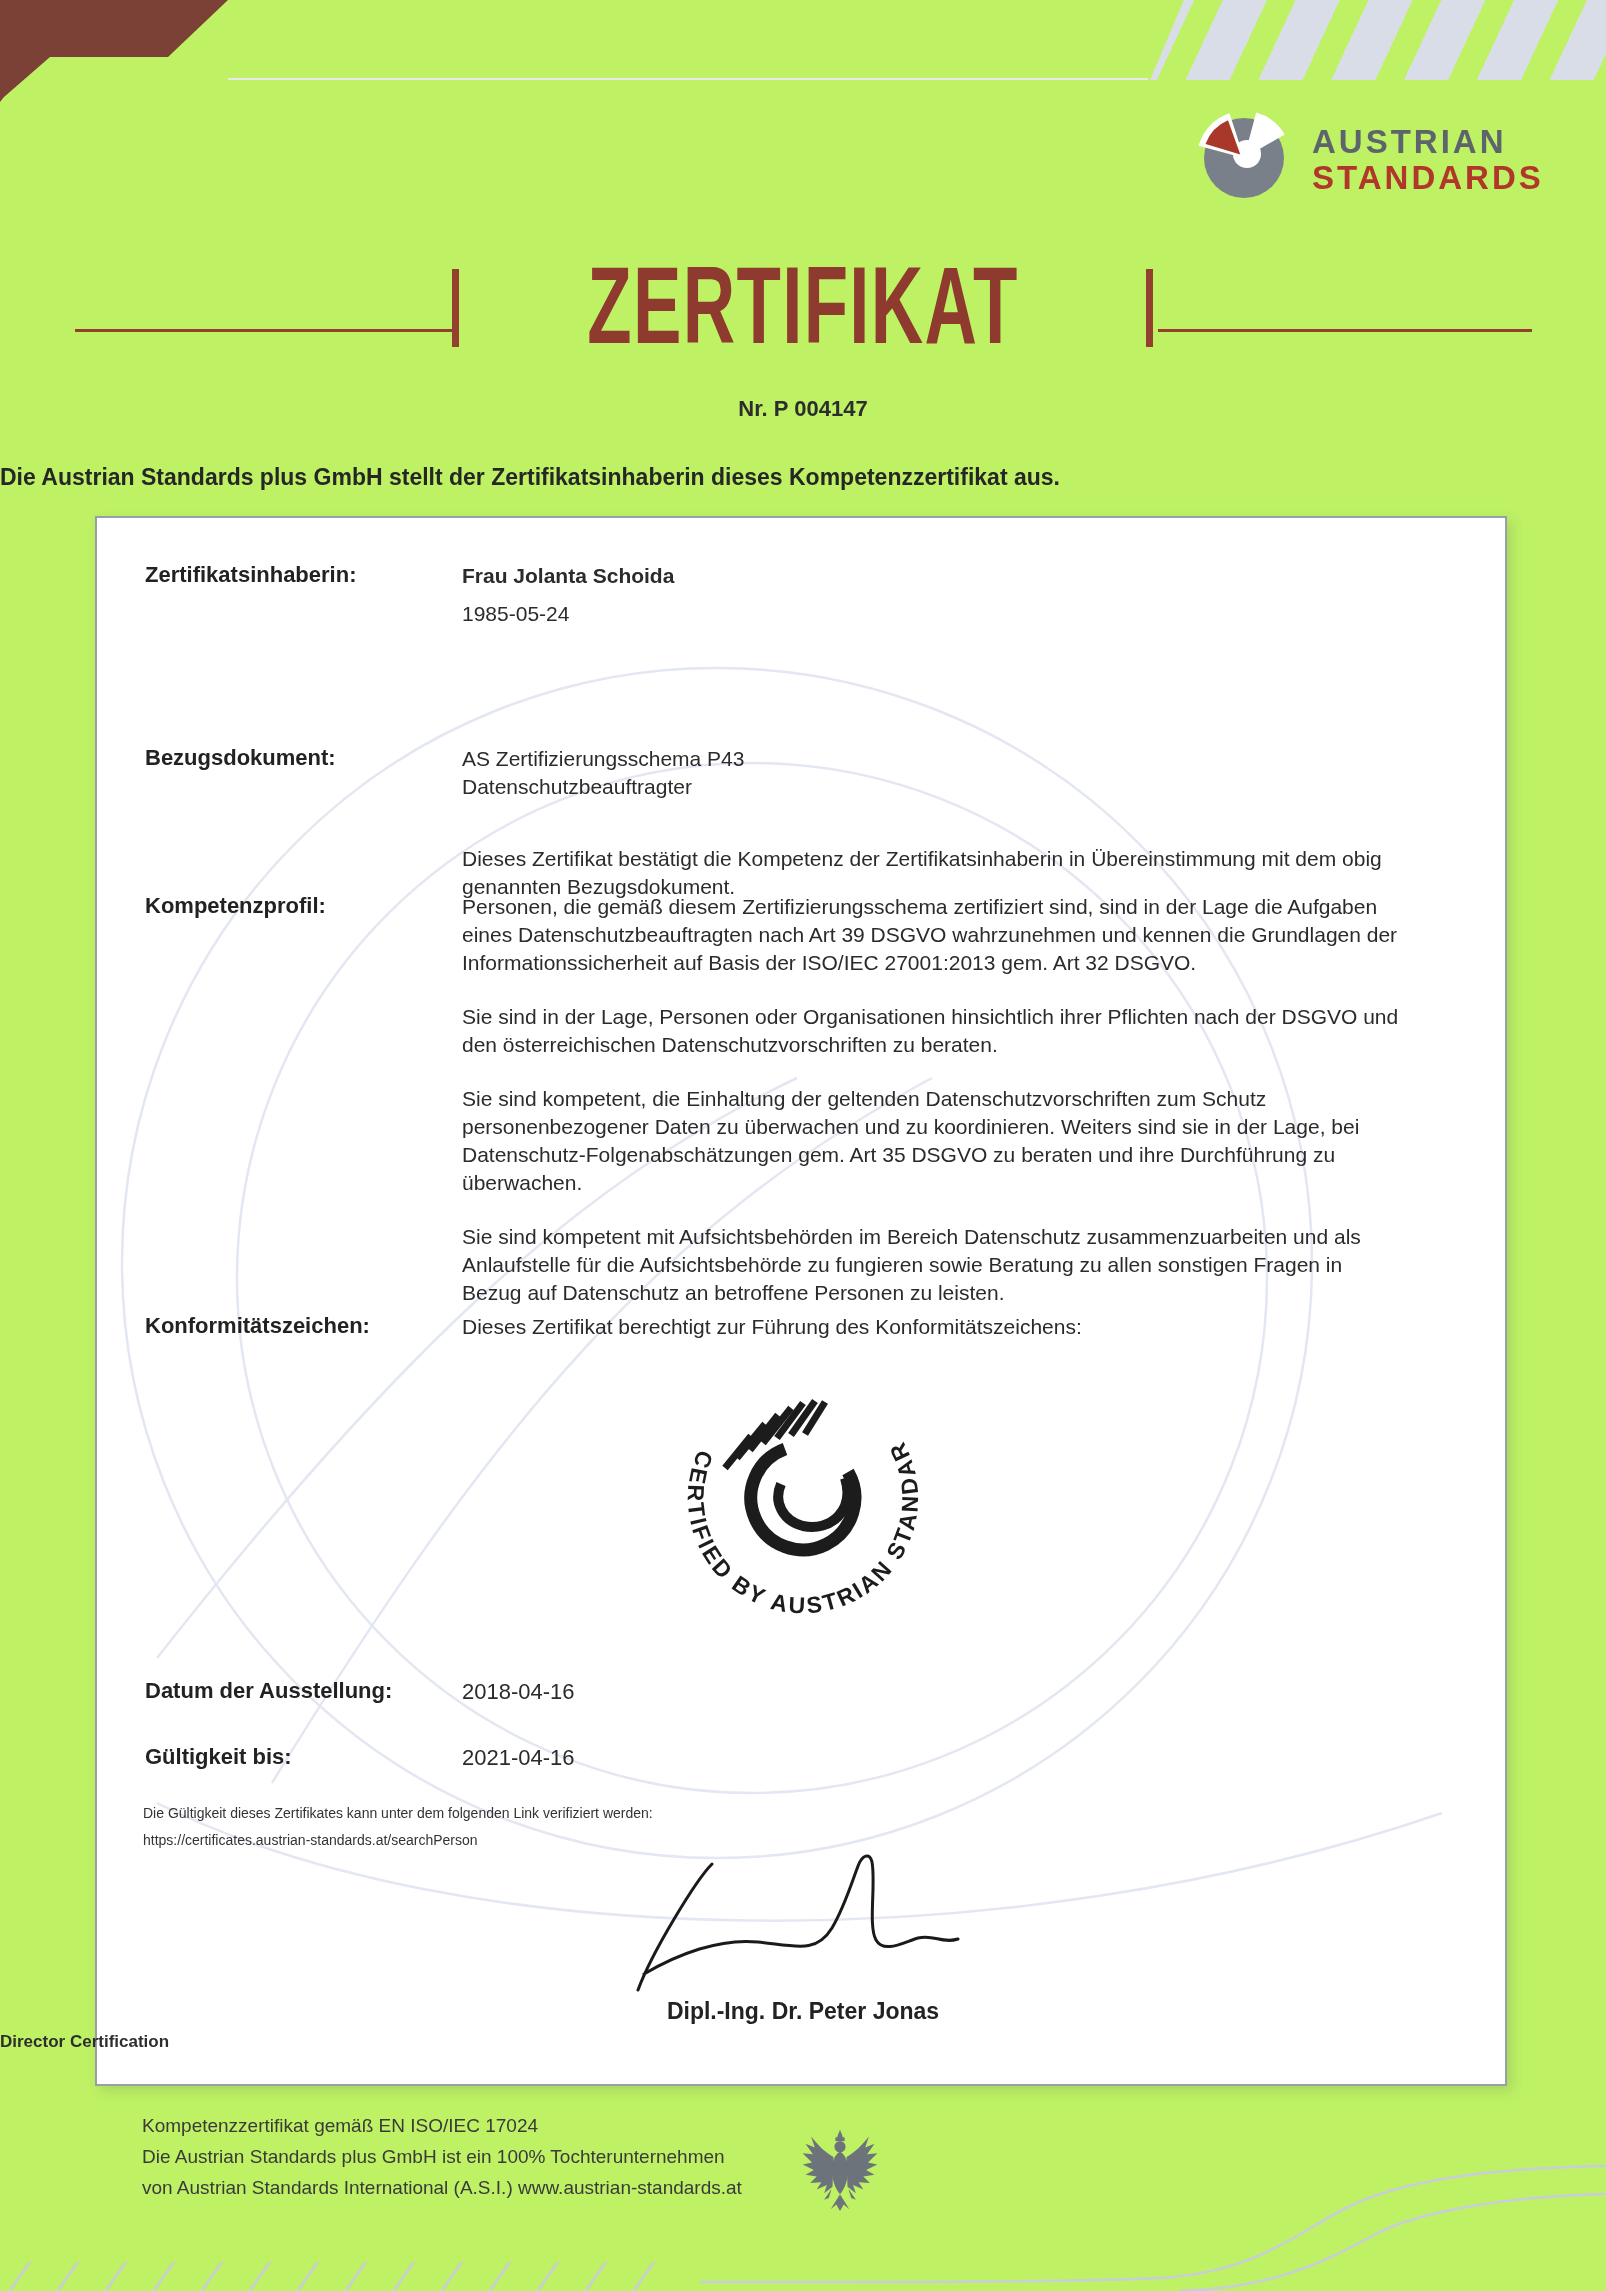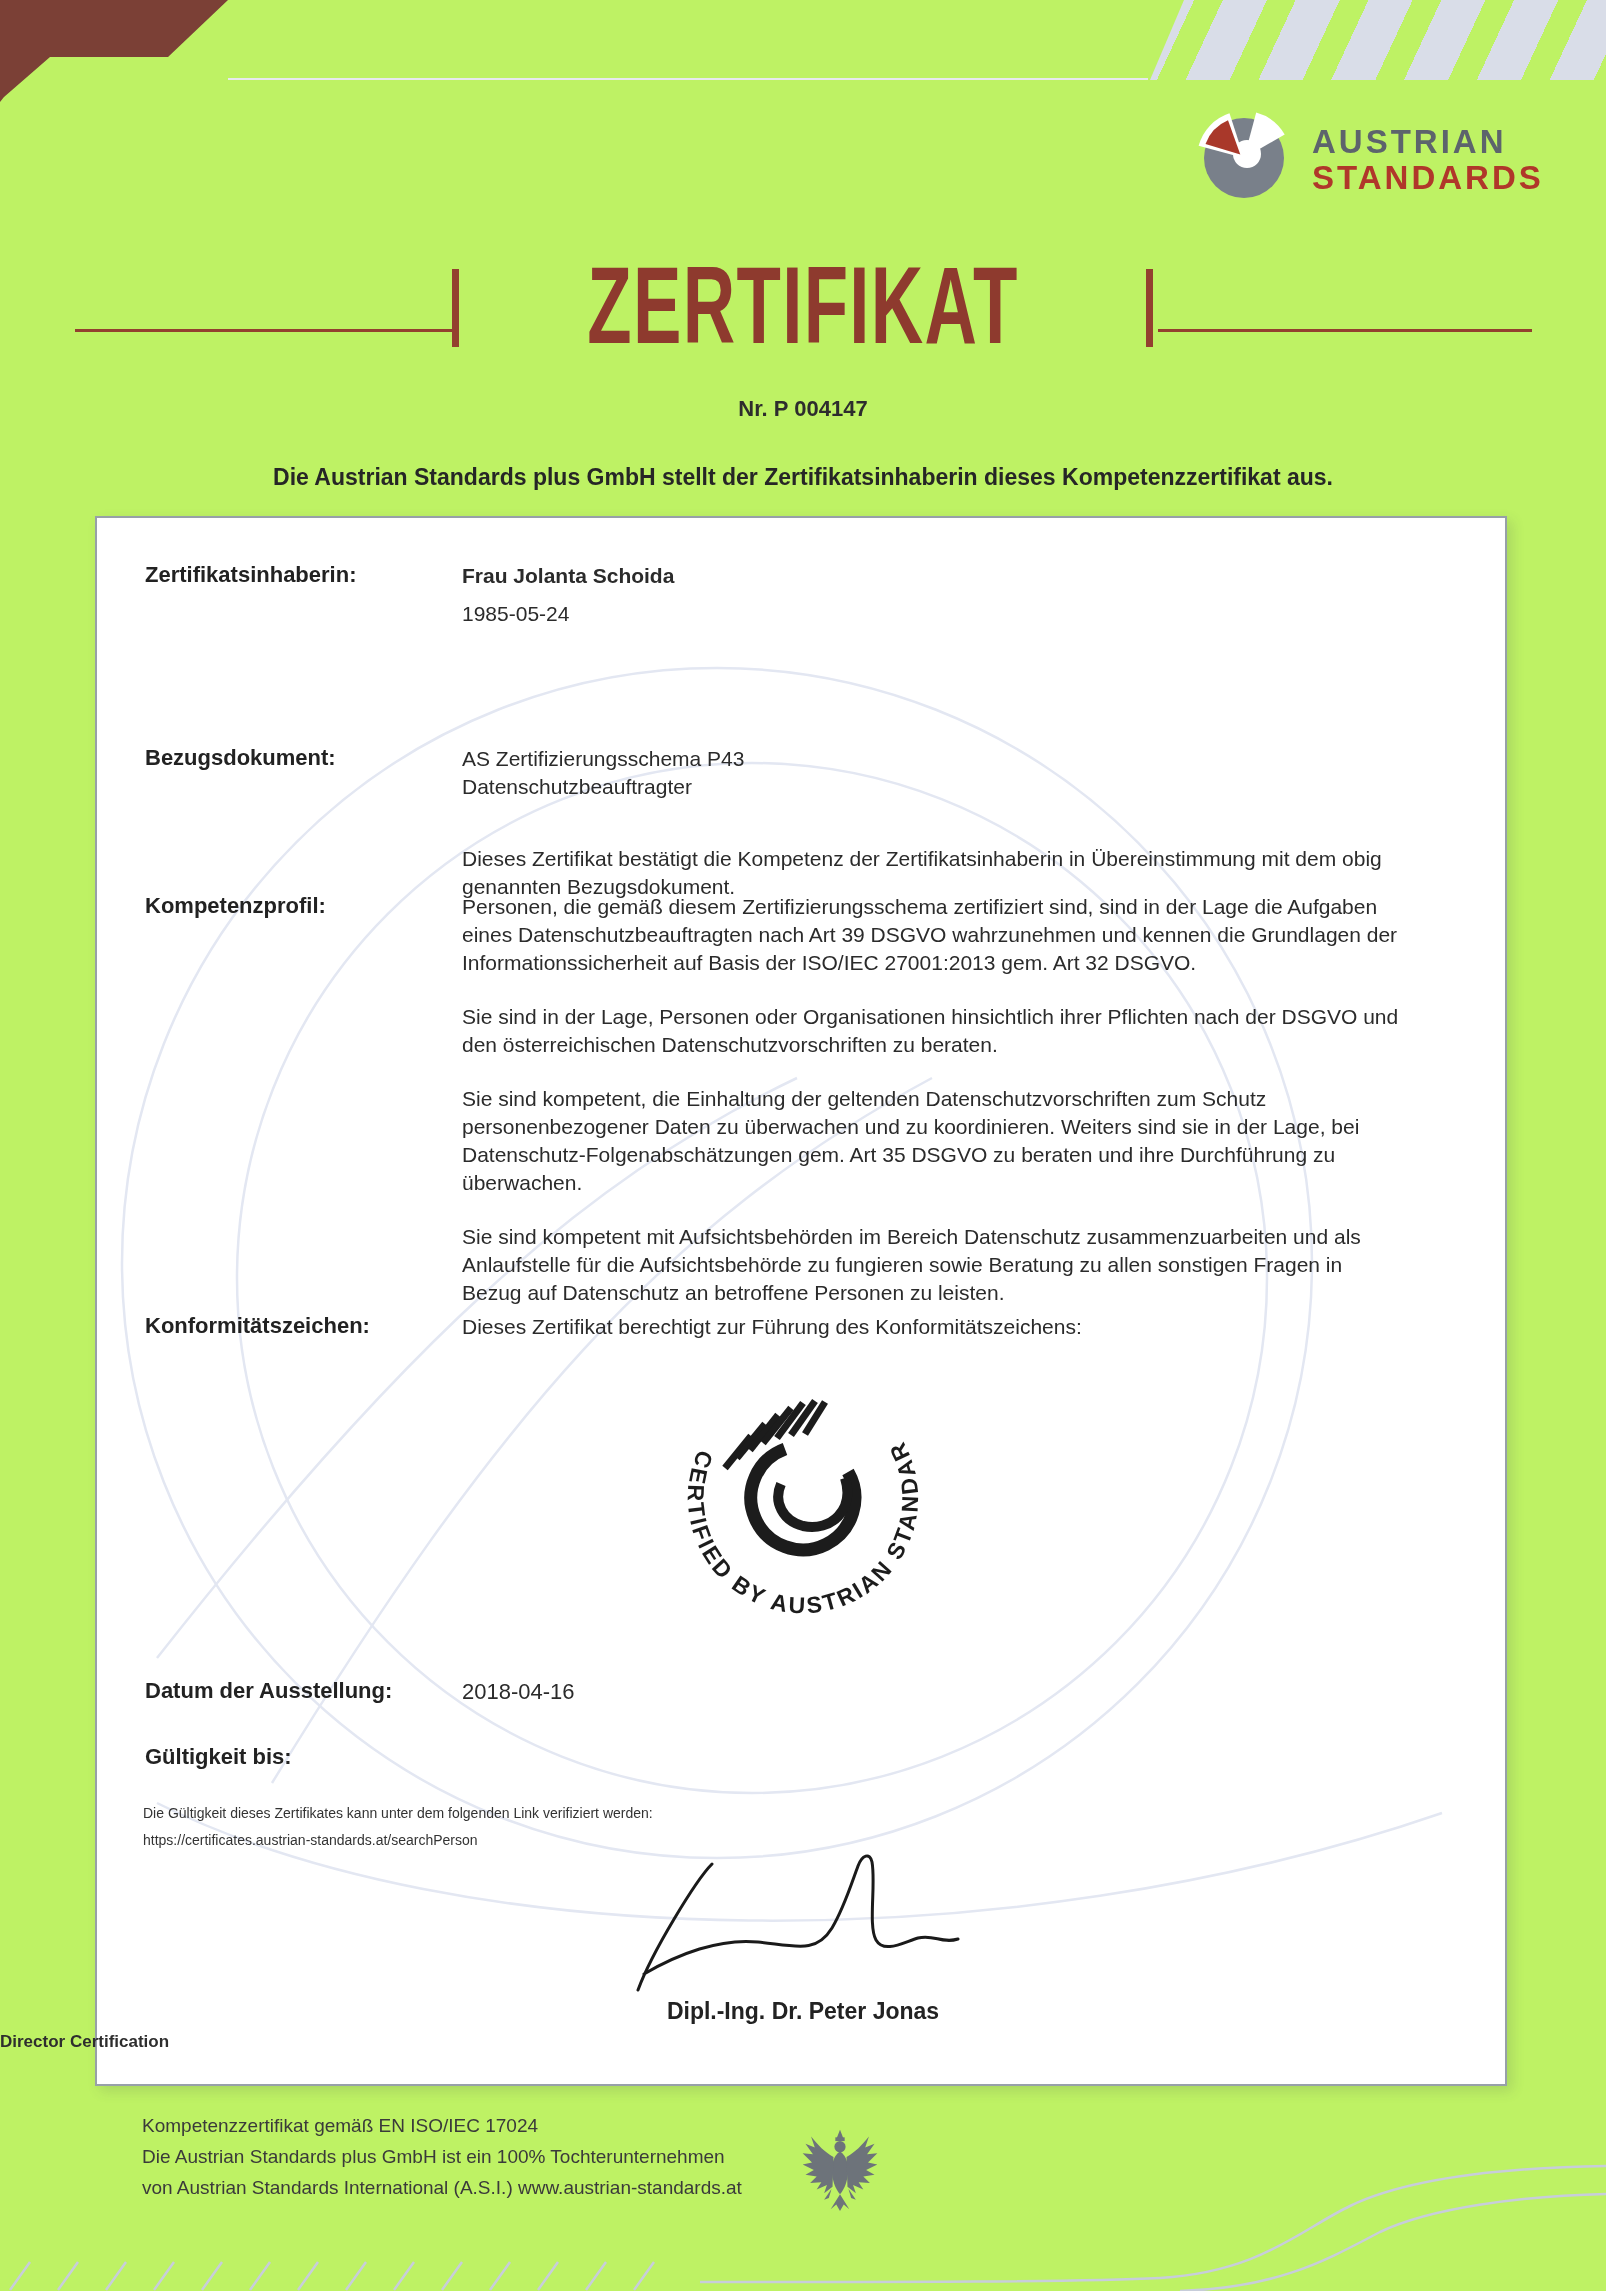--- a/index.html
+++ b/index.html
@@ -40,21 +40,21 @@
     transform:scaleX(0.66);letter-spacing:2px;white-space:nowrap;
   }
   .rule{position:absolute;background:#93402f;}
   .rule.h{height:3px;top:329px;}
   .rule.v{width:7px;height:78px;top:269px;}
   .cert-number{
     position:absolute;left:0;width:100%;top:396px;text-align:center;
     font-size:22px;font-weight:bold;color:#2d2d2d;
   }
   .intro{
-    position:absolute;left:0;width:100%;top:464px;text-align:center;
+    position:absolute;left:0;width:100%;top:464px;text-align:left;
     font-size:23px;font-weight:bold;color:#262626;
   }
   
   .cert-box{
     position:absolute;left:95px;top:516px;width:1412px;height:1570px;
     background:#ffffff;border:2px solid #97a0a8;box-sizing:border-box;
     box-shadow:5px 5px 12px rgba(60,70,90,.16);
   }
   .watermark{position:absolute;left:97px;top:518px;pointer-events:none;}
   .sec-label{
@@ -187,20 +187,21 @@
           <line x1="2" y1="-64" x2="22" y2="-96"></line>
         </g>
       </g>
     </svg>
   </div>
 
   <div class="sec-label" style="top:1678px;">Datum der Ausstellung:</div>
   <div class="sec-content value-line" style="top:1678px;">2018-04-16</div>
 
   <div class="sec-label" style="top:1744px;">Gültigkeit bis:</div>
+  <div class="sec-content value-line" style="top:1744px;">2021-04-16</div>
 
   <div class="small-note" style="top:1800px;">
     <div>Die Gültigkeit dieses Zertifikates kann unter dem folgenden Link verifiziert werden:</div>
     <div>https://certificates.austrian-standards.at/searchPerson</div>
   </div>
 
   <div class="signature">
     <svg width="420" height="160" viewBox="0 0 420 160">
       <path d="M 38,148 C 52,110 96,38 112,22 M 44,132 C 78,112 120,96 158,100 C 196,104 216,112 232,86 C 244,66 252,40 258,24 C 262,13 270,10 272,20 C 276,42 268,84 276,98 C 284,112 304,100 318,96 C 334,92 342,102 358,97" stroke="#1a1a1a" stroke-width="3" fill="none" stroke-linecap="round"></path>
     </svg>

